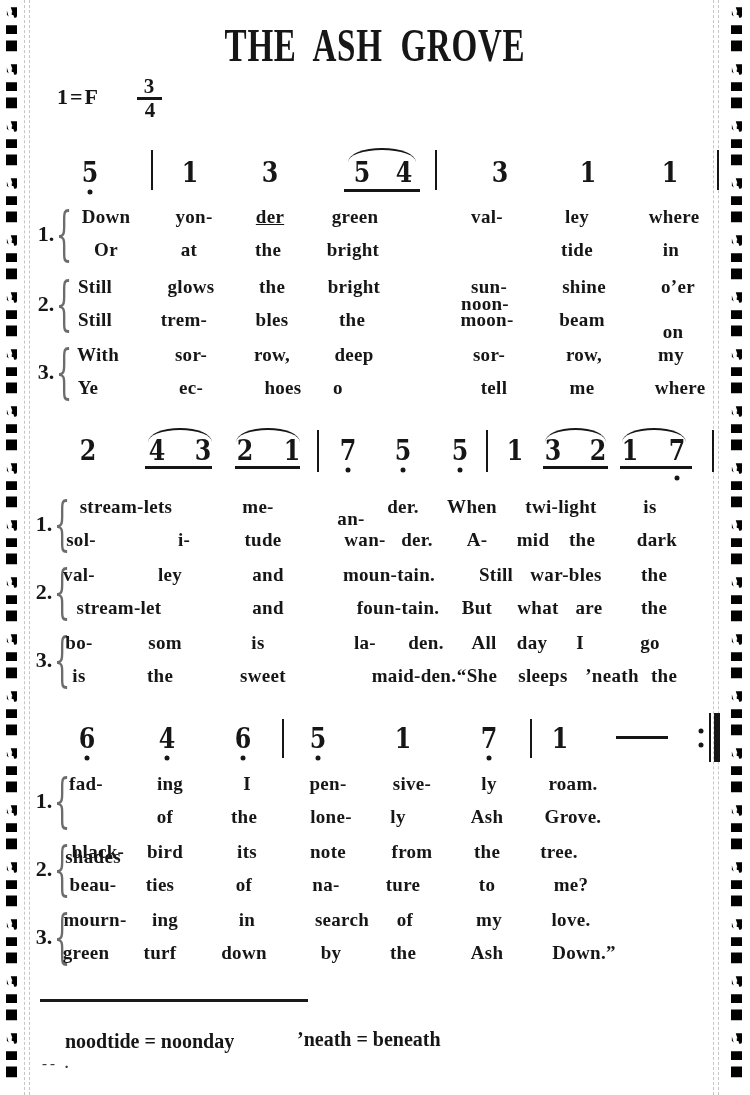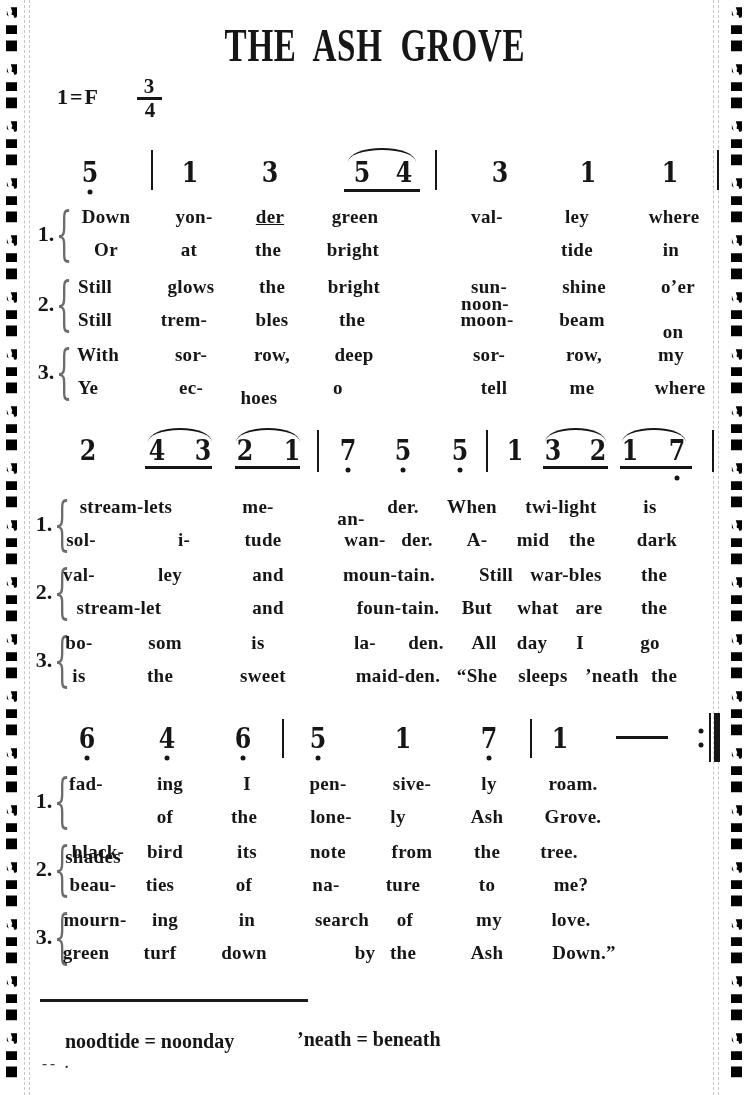--- a/index.html
+++ b/index.html
@@ -124,21 +124,21 @@
     <div class="brace" style="left: 64px; top: 372px;">{</div>
     <div class="word" style="left: 98px; top: 355px;">With</div>
     <div class="word" style="left: 191px; top: 355px;">sor-</div>
     <div class="word" style="left: 272px; top: 355px;">row,</div>
     <div class="word" style="left: 354px; top: 355px;">deep</div>
     <div class="word" style="left: 489px; top: 355px;">sor-</div>
     <div class="word" style="left: 584px; top: 355px;">row,</div>
     <div class="word" style="left: 671px; top: 355px;">my</div>
     <div class="word" style="left: 88px; top: 388px;">Ye</div>
     <div class="word" style="left: 191px; top: 388px;">ec-</div>
-    <div class="word" style="left: 259px; top: 388px; margin-top: 10px;">hoes</div>
+    <div class="word" style="left: 283px; top: 388px;">hoes</div>
     <div class="word" style="left: 338px; top: 388px;">o</div>
     <div class="word" style="left: 494px; top: 388px;">tell</div>
     <div class="word" style="left: 582px; top: 388px;">me</div>
     <div class="word" style="left: 680px; top: 388px;">where</div>
     <div class="note" style="left: 88px; top: 450px;">2</div>
     <div class="note" style="left: 157px; top: 450px;">4</div>
     <div class="note" style="left: 203px; top: 450px;">3</div>
     <div class="slur" style="left: 148px; top: 428px; width: 64px;"></div>
     <div class="beam" style="left: 145px; top: 466px; width: 67px;"></div>
     <div class="note" style="left: 245px; top: 450px;">2</div>
@@ -205,21 +205,21 @@
     <div class="word" style="left: 258px; top: 643px;">is</div>
     <div class="word" style="left: 365px; top: 643px;">la-</div>
     <div class="word" style="left: 426px; top: 643px;">den.</div>
     <div class="word" style="left: 484px; top: 643px;">All</div>
     <div class="word" style="left: 532px; top: 643px;">day</div>
     <div class="word" style="left: 580px; top: 643px;">I</div>
     <div class="word" style="left: 650px; top: 643px;">go</div>
     <div class="word" style="left: 79px; top: 676px;">is</div>
     <div class="word" style="left: 160px; top: 676px;">the</div>
     <div class="word" style="left: 263px; top: 676px;">sweet</div>
-    <div class="word" style="left: 398px; top: 676px;">maid-den.</div>
+    <div class="word" style="left: 414px; top: 676px;">maid-den.</div>
     <div class="word" style="left: 477px; top: 676px;">“She</div>
     <div class="word" style="left: 543px; top: 676px;">sleeps</div>
     <div class="word" style="left: 612px; top: 676px;">’neath</div>
     <div class="word" style="left: 664px; top: 676px;">the</div>
     <div class="note" style="left: 87px; top: 738px;">6</div>
     <div class="odot" style="left: 87px; top: 758px;"></div>
     <div class="note" style="left: 167px; top: 738px;">4</div>
     <div class="odot" style="left: 167px; top: 758px;"></div>
     <div class="note" style="left: 243px; top: 738px;">6</div>
     <div class="odot" style="left: 243px; top: 758px;"></div>
@@ -273,21 +273,21 @@
     <div class="word" style="left: 95px; top: 920px;">mourn-</div>
     <div class="word" style="left: 165px; top: 920px;">ing</div>
     <div class="word" style="left: 247px; top: 920px;">in</div>
     <div class="word" style="left: 342px; top: 920px;">search</div>
     <div class="word" style="left: 405px; top: 920px;">of</div>
     <div class="word" style="left: 489px; top: 920px;">my</div>
     <div class="word" style="left: 571px; top: 920px;">love.</div>
     <div class="word" style="left: 86px; top: 953px;">green</div>
     <div class="word" style="left: 160px; top: 953px;">turf</div>
     <div class="word" style="left: 244px; top: 953px;">down</div>
-    <div class="word" style="left: 331px; top: 953px; margin-left: 34px;">by</div>
+    <div class="word" style="left: 331px; top: 953px;">by</div>
     <div class="word" style="left: 403px; top: 953px;">the</div>
     <div class="word" style="left: 487px; top: 953px;">Ash</div>
     <div class="word" style="left: 584px; top: 953px;">Down.”</div>
     <svg class="railchar" viewBox="0 0 12 12" style="left: 4px; top: 4px;">
       <use href="#g-ci"></use>
     </svg>
     <svg class="railchar" viewBox="0 0 12 12" style="left: 4px; top: 21px;">
       <use href="#g-qu"></use>
     </svg>
     <svg class="railchar" viewBox="0 0 12 12" style="left: 4px; top: 38px;">

